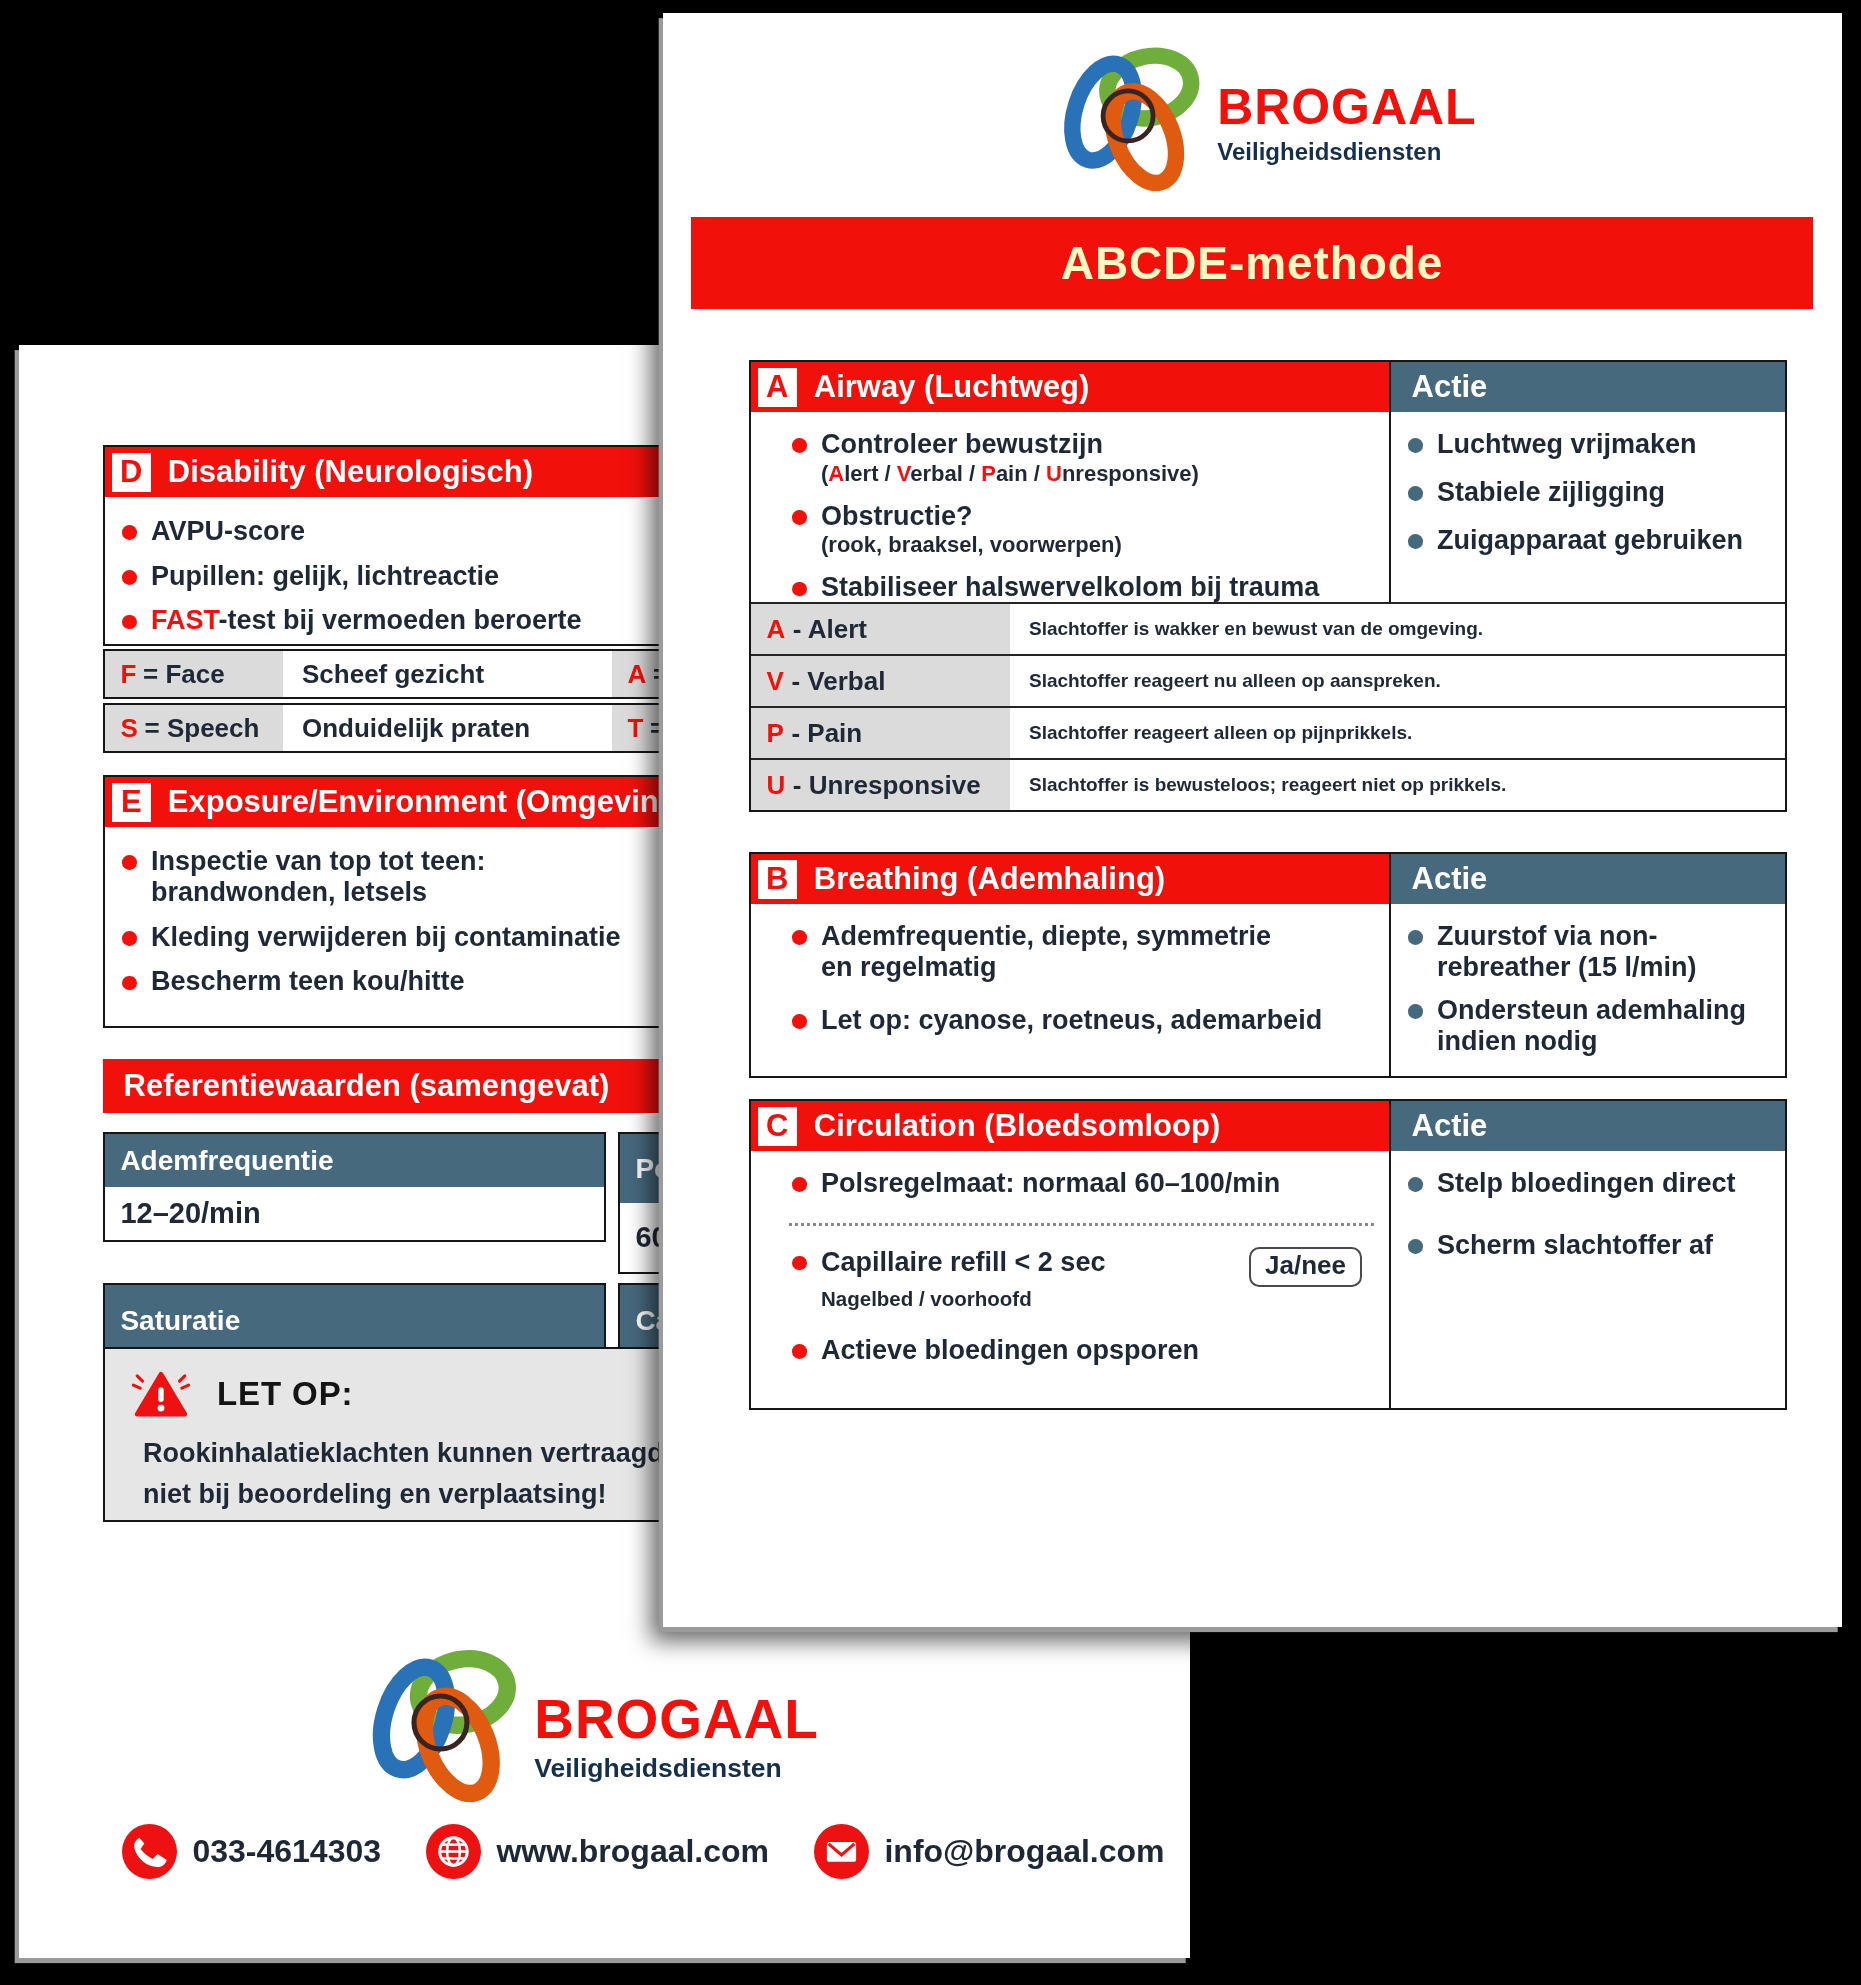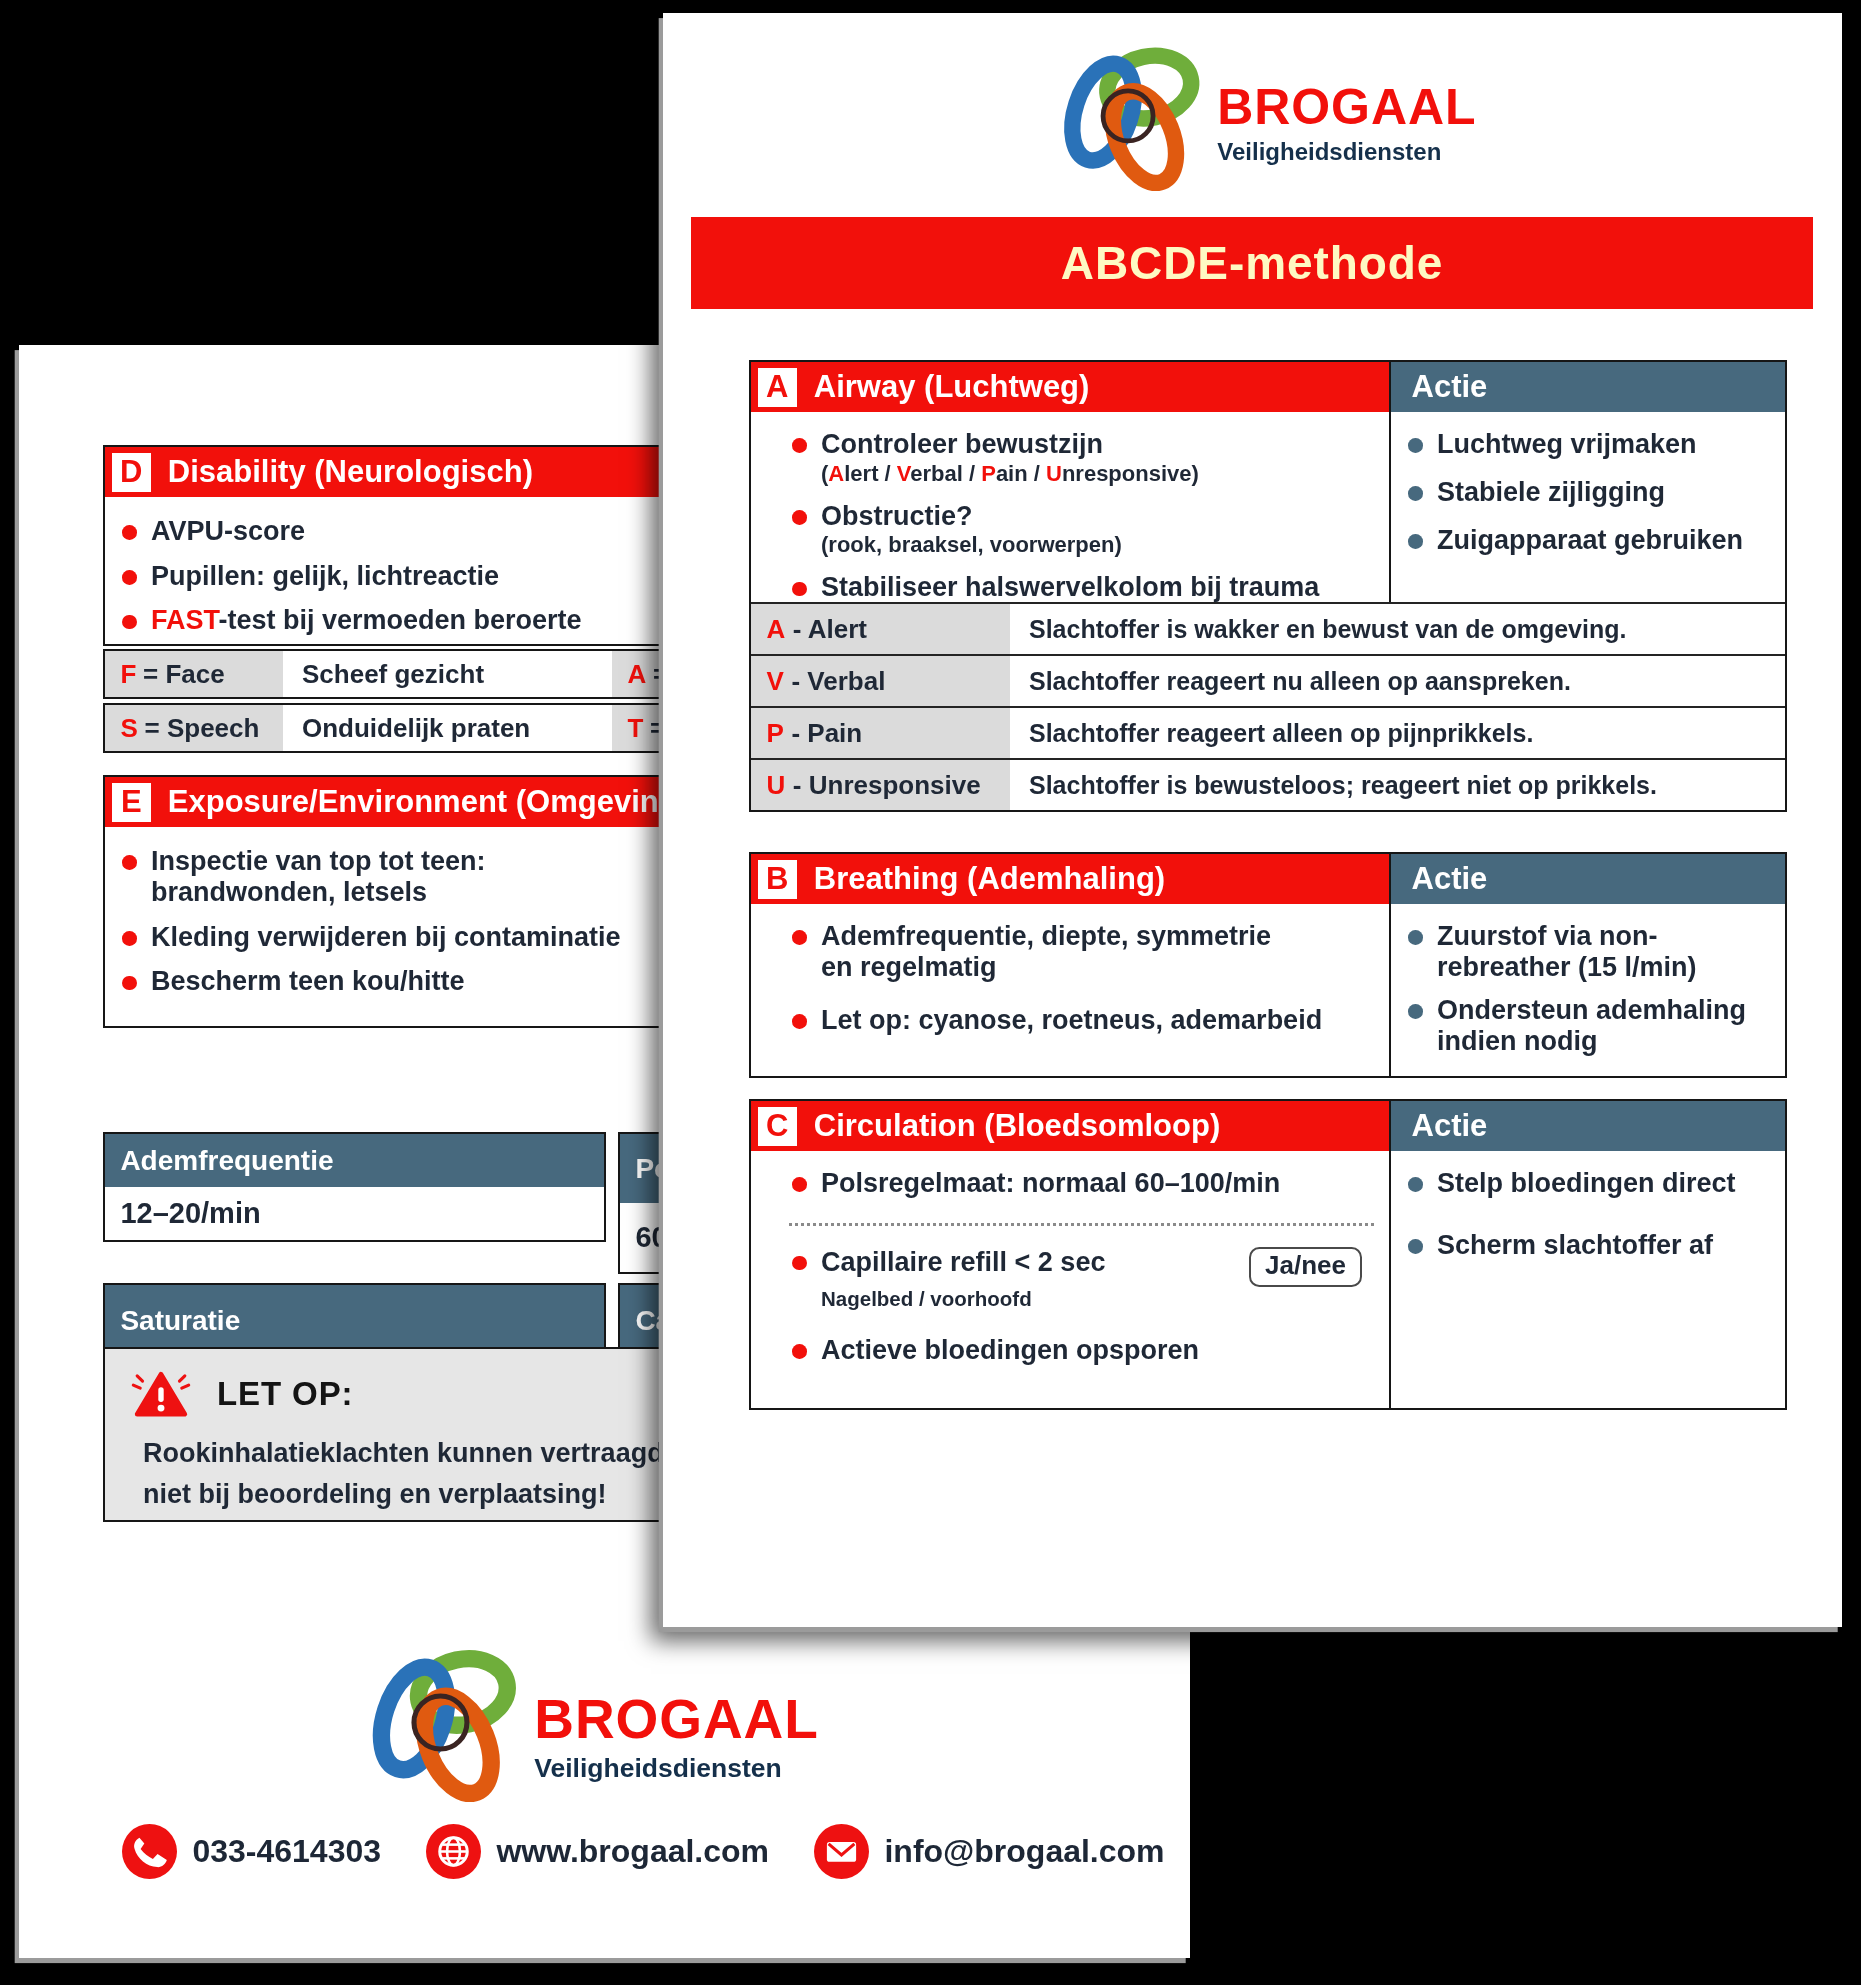--- a/index.html
+++ b/index.html
@@ -64,21 +64,21 @@
   .hint{font-size:22px;font-weight:700;color:var(--ink);margin-top:0.9px;}
   .red{color:var(--red);}
   .ml{white-space:pre-line;}
   .col-r .bullet{margin-bottom:17px;}
 
   
   .avpu-row{display:flex;height:52px;border-top:2.6px solid #242424;align-items:stretch;}
   .avpu-key{width:259px;background:var(--cellgray);display:flex;align-items:center;padding-left:15.4px;
     font-size:26px;font-weight:700;color:var(--ink);}
   .avpu-key .fn{margin-left:7.7px;}
-  .avpu-desc{flex:1;display:flex;align-items:center;padding-left:19px;font-size:25px;font-weight:600;color:var(--ink);}
+  .avpu-desc{flex:1;display:flex;align-items:center;padding-left:19px;font-size:19px;font-weight:600;color:var(--ink);}
 
   
   .dash-sep{border-top:3.4px dotted #8a8a8a;margin:24px 8.6px 20.5px 1.7px;}
   .cap-row{display:flex;align-items:flex-start;justify-content:space-between;padding-right:20.5px;}
   .cap-row .bullet{margin-bottom:1.7px;}
   .janee{border:2.6px solid #4a4a4a;border-radius:10.3px;padding:1.7px 13.7px 3.4px;font-size:26px;font-weight:700;
     color:var(--ink);box-shadow:0 0 0 1.7px #fff inset;background:#fff;}
   .subnote{padding-left:34px;font-size:20.5px;font-weight:700;color:var(--ink);margin-bottom:24px;}
 
   
@@ -174,20 +174,23 @@
         <span class="sec-title">Exposure/Environment (Omgeving)</span>
       </div>
       <div class="sec-body">
         <div class="bullet"><span class="ml">Inspectie van top tot teen:
 brandwonden, letsels</span></div>
         <div class="bullet"><span>Kleding verwijderen bij contaminatie</span></div>
         <div class="bullet"><span>Bescherm teen kou/hitte</span></div>
       </div>
     </div>
 
+    <div class="ref-banner">
+      <span>Referentiewaarden (samengevat)</span>
+    </div>
 
     <div class="ref-box" id="rb1">
       <div class="ref-hd">Ademfrequentie</div>
       <div class="ref-val">12–20/min</div>
     </div>
     <div class="ref-box" id="rb2">
       <div class="ref-hd">Polsfrequentie</div>
       <div class="ref-val">60–100/min</div>
     </div>
     <div class="ref-box" id="rb3">

